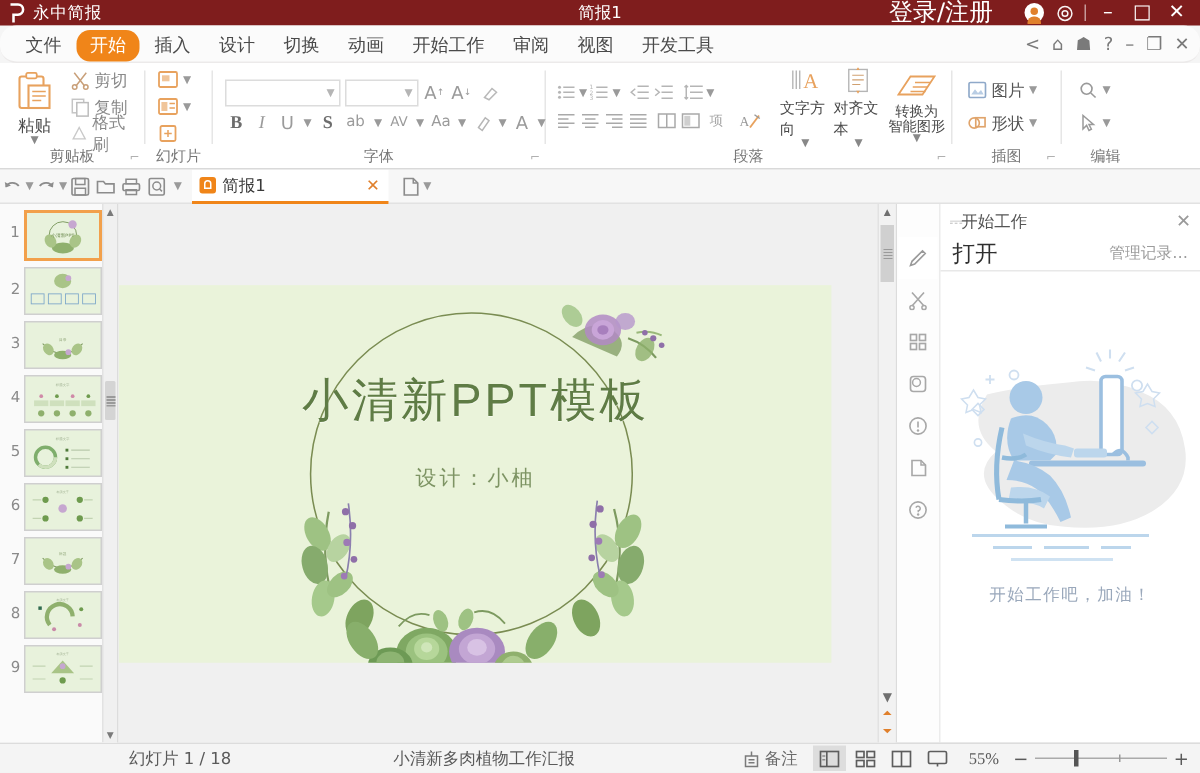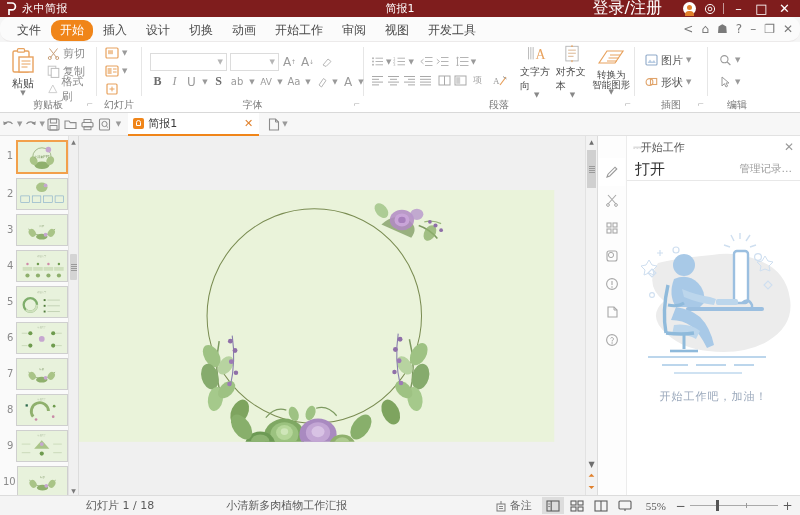--- a/index.html
+++ b/index.html
@@ -138,21 +138,21 @@
   .rp-sub .s1{font-size:15px;color:#2f2f2f;}
   .rp-sub .s2{margin-left:auto;font-size:10.5px;color:#9c9c9c;}
   .rp-illus{flex:1;display:flex;flex-direction:column;align-items:center;justify-content:center;
     padding-bottom:40px;}
   .rp-caption{font-size:11px;color:#9aa8bb;margin-top:4px;letter-spacing:1px;}
 
   
   .status{height:19px;background:#f4f4f4;border-top:1px solid #dcdcdc;display:flex;
     align-items:center;flex:none;font-size:11px;color:#5a5a5a;}
   .st-slide{margin-left:86px;}
-  .st-doc{margin-left:72px;}
+  .st-doc{margin-left:108px;}
   .st-right{margin-left:auto;display:flex;align-items:center;gap:2px;padding-right:6px;}
   .st-note{display:flex;align-items:center;gap:3px;color:#6a6a6a;margin-right:8px;}
   .vbtn{width:22px;height:17px;display:flex;align-items:center;justify-content:center;}
   .vbtn.active{background:#dddddd;}
   .st-zoom{font-size:11px;color:#5a5a5a;margin:0 6px 0 8px;font-family:Liberation Serif, serif;}
   .zslider{display:flex;align-items:center;gap:0;}
   .zminus,.zplus{font-size:12px;color:#5a5a5a;width:13px;text-align:center;}
   .ztrack{width:88px;height:1px;background:#aaa;position:relative;margin:0 3px;}
   .zhandle{position:absolute;left:26px;top:-5px;width:3px;height:11px;background:#555;}
   .zmid{position:absolute;left:56px;top:-2px;width:1px;height:5px;background:#999;}
@@ -748,33 +748,20 @@
                 <circle cx="26" cy="13" r="2" fill="#c6a7d0"></circle>
                 <circle cx="26" cy="23" r="2.2" fill="#6e9b4e"></circle>
                 <line x1="5" y1="13" x2="14" y2="13" stroke="#c2d3b2" stroke-width=".8"></line>
                 <line x1="38" y1="13" x2="47" y2="13" stroke="#c2d3b2" stroke-width=".8"></line>
                 <line x1="5" y1="22" x2="14" y2="22" stroke="#c2d3b2" stroke-width=".8"></line>
                 <line x1="38" y1="22" x2="47" y2="22" stroke="#c2d3b2" stroke-width=".8"></line>
               </svg>
           </div>
         </div>
 
-        <div class="thumb-item">
-          <div class="thumb-num">10</div>
-          <div class="thumb-box">
-            <svg width="100%" height="100%" viewBox="0 0 52 30">
-                <path d="M12 13 Q26 27 40 13" fill="none" stroke="#7d9a60" stroke-width=".7"></path>
-                <ellipse cx="26" cy="21" rx="6" ry="3" fill="#8fb06d"></ellipse>
-                <ellipse cx="16" cy="17" rx="3.4" ry="4.4" fill="#a9c487" transform="rotate(-35 16 17)"></ellipse>
-                <ellipse cx="36" cy="17" rx="3.4" ry="4.4" fill="#a9c487" transform="rotate(35 36 17)"></ellipse>
-                <circle cx="30" cy="19" r="2" fill="#c6a7d0"></circle>
-                <text x="26" y="11" font-size="2.6" fill="#98ad82" text-anchor="middle" font-family="Liberation Sans,sans-serif">标题</text>
-              </svg>
-          </div>
-        </div>
 
       </div>
       <div class="thumbs-sb">
         <div class="sb-up">▲</div>
         <div class="sb-thumb">
             <div class="sb-grip"></div>
           </div>
         <div class="sb-dn" style="position:absolute;bottom:0;left:0;right:0">▼</div>
       </div>
     </div>
@@ -863,20 +850,24 @@
               </g>
 
               <g>
                 <path d="M176 302 q10 -12 22 -8" stroke="#7d9a60" stroke-width="1.3" fill="none"></path>
                 <path d="M252 300 q-10 -12 -22 -8" stroke="#7d9a60" stroke-width="1.3" fill="none"></path>
                 <ellipse cx="206" cy="298" rx="5" ry="8" fill="#9ec283" transform="rotate(-20 206 298)"></ellipse>
                 <ellipse cx="224" cy="297" rx="5" ry="8" fill="#9ec283" transform="rotate(20 224 297)"></ellipse>
               </g>
             </g>
           </svg>
+          <div style="position:absolute;left:0;right:30px;top:0;bottom:57px;display:flex;flex-direction:column;align-items:center;justify-content:center;pointer-events:none">
+            <div style="font-size:31px;color:#5f7c45;letter-spacing:2px;font-family:'Liberation Sans',sans-serif;text-shadow:0 1px 0 rgba(255,255,255,.5)">小清新PPT模板</div>
+            <div style="font-size:14px;color:#7e9464;letter-spacing:2px;margin-top:22px;font-family:'Liberation Serif',serif">设计：小柚</div>
+          </div>
         </div>
       </div>
       <div class="canvas-sb">
         <div class="csb-btn">▲</div>
         <div class="csb-thumb">
             <div class="sb-grip"></div>
           </div>
         <div class="csb-dup">
           <span style="color:#6f6f6f">▼</span>
           <span>⏶</span>

